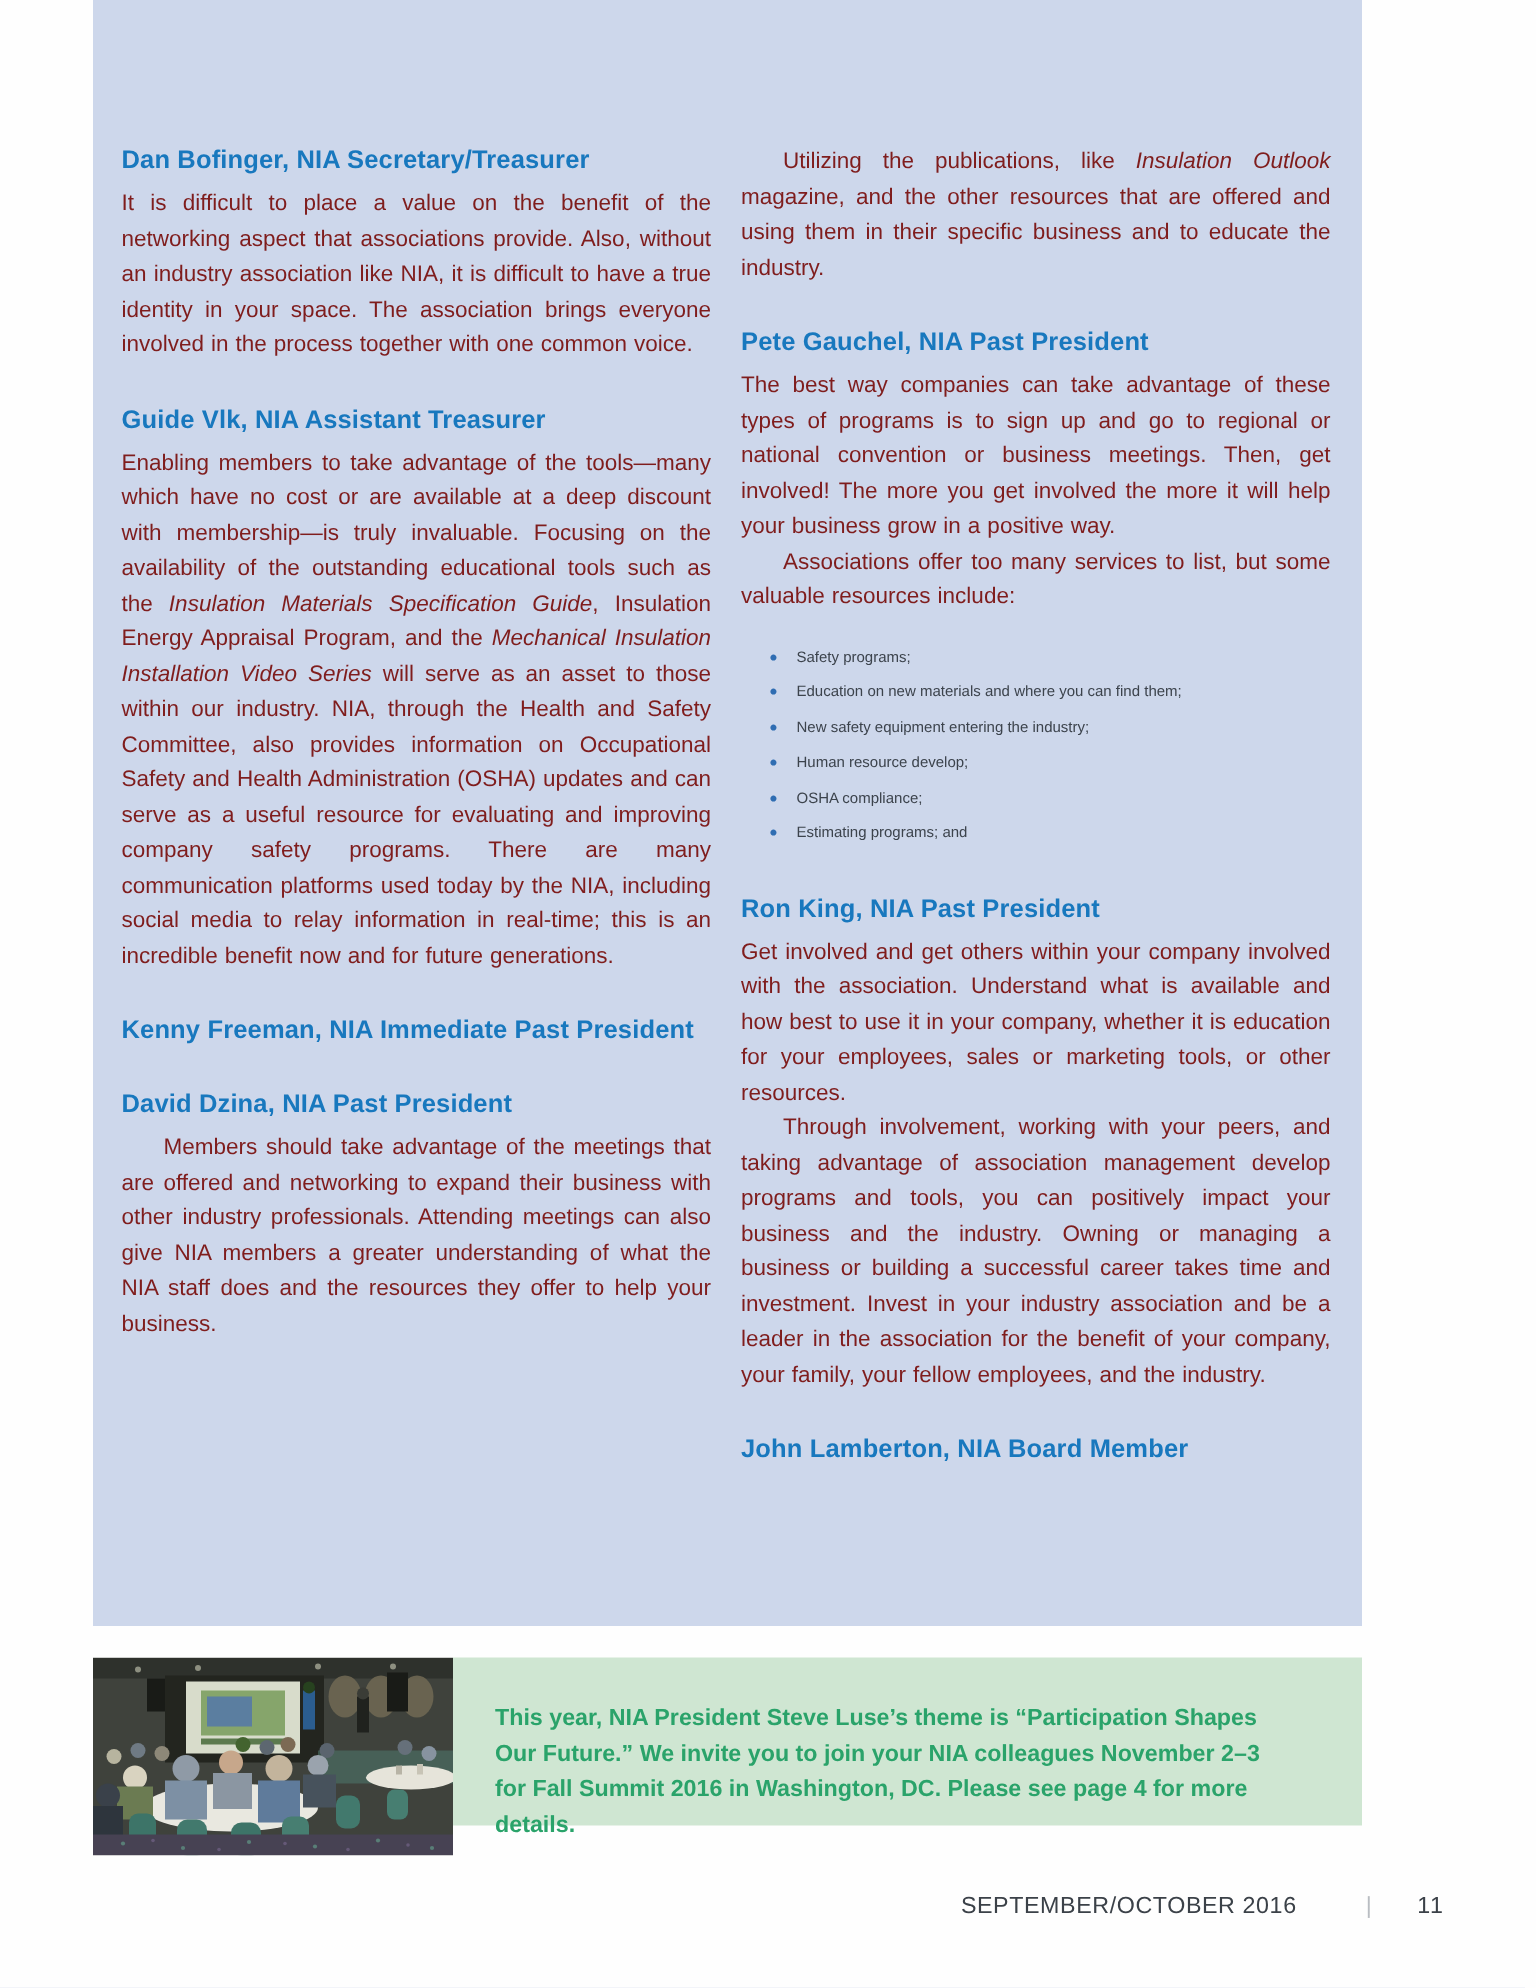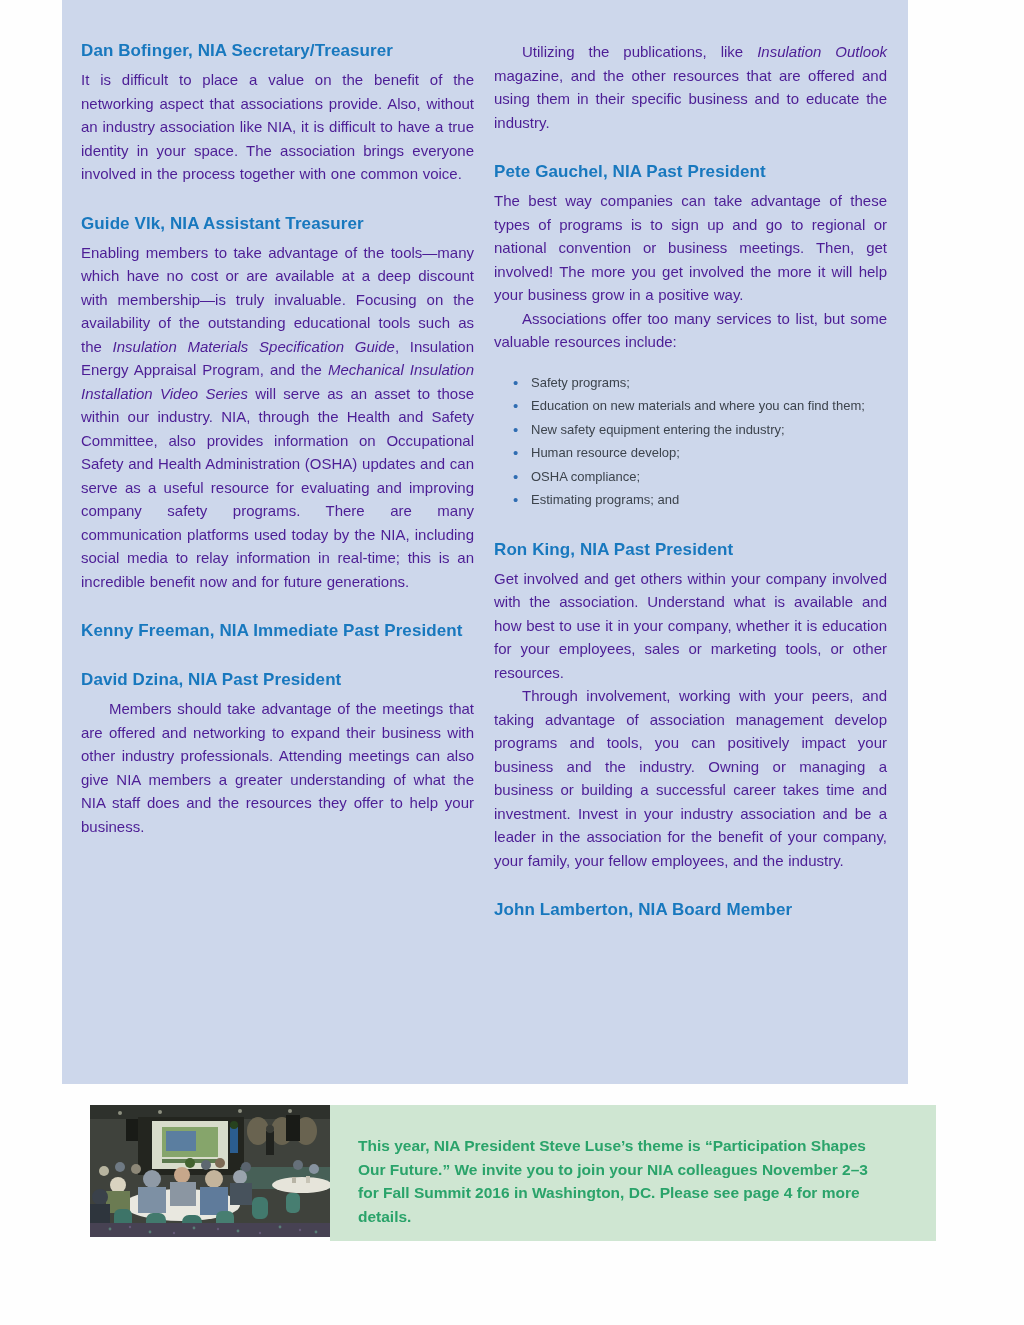--- a/index.html
+++ b/index.html
@@ -10,67 +10,66 @@
     font-family: "Liberation Sans", sans-serif;
     -webkit-font-smoothing: antialiased;
   }
   .page { position: relative; width: 1024px; height: 1325px; background: #fefefe; overflow: hidden; }
 
   
   .content-panel {
     position: absolute; left: 62px; top: 0;
     width: 846px; height: 1084px;
     background: #cdd7eb;
-    padding: 40px 20px 0 19px;
+    padding: 96px 20px 0 19px;
     display: flex; gap: 20px;
     overflow: hidden;
   }
   .col { width: 393px; }
 
   .h {
     margin: 27px 0 6px 0;
     font-size: 17px; line-height: 22px; font-weight: bold;
     color: #1878be;
     letter-spacing: 0.1px;
   }
   .sec:first-child .h, .h.first { margin-top: 0; }
 
   .para {
     margin: 0;
     font-size: 15px; line-height: 23.5px;
-    color: #4c1d95;
+    color: #7f1d1d;
     text-align: justify;
     word-spacing: 0.5px;
   }
   .para em { font-style: italic; }
   .para.indent { text-indent: 28px; }
 
   ul.bullets {
     margin: 17px 0 0 0;
     padding: 0 0 0 19px;
     list-style: none;
   }
   ul.bullets li {
     position: relative;
     padding-left: 18px;
-    font-size: 13px; line-height: 23.5px;
+    font-size: 10px; line-height: 23.5px;
     color: #3c434c;
   }
   ul.bullets li::before {
     content: "\2022";
     position: absolute; left: 0; top: 0;
     color: #2f6db2; font-size: 15px;
   }
 
   
   .bottom-row {
     position: absolute; left: 62px; top: 1105px;
-    width: 846px; height: 136px;
+    width: 846px; height: 112px;
     display: flex;
-    margin-left: 28px;
   }
   .photo {
     width: 240px; height: 132px;
     flex: 0 0 240px;
     overflow: hidden;
   }
   .photo svg { display: block; }
   .callout {
     flex: 1;
     background: #cfe6d2;
@@ -239,14 +238,17 @@
           <circle cx="170" cy="128" r="1.2"></circle>
             <circle cx="210" cy="125" r="1.2"></circle>
         </g>
       </svg>
     </div>
     <div class="callout">
       <p class="callout-text">This year, NIA President Steve Luse’s theme is “Participation Shapes Our Future.” We invite you to join your NIA colleagues November 2–3 for Fall Summit 2016 in Washington, DC. Please see page 4 for more details.</p>
     </div>
   </div>
 
+  <div class="footer">
+    <span>SEPTEMBER/OCTOBER 2016</span><span class="divider">|</span><span class="pageno">11</span>
+  </div>
 
 </div>
 
 </body></html>

